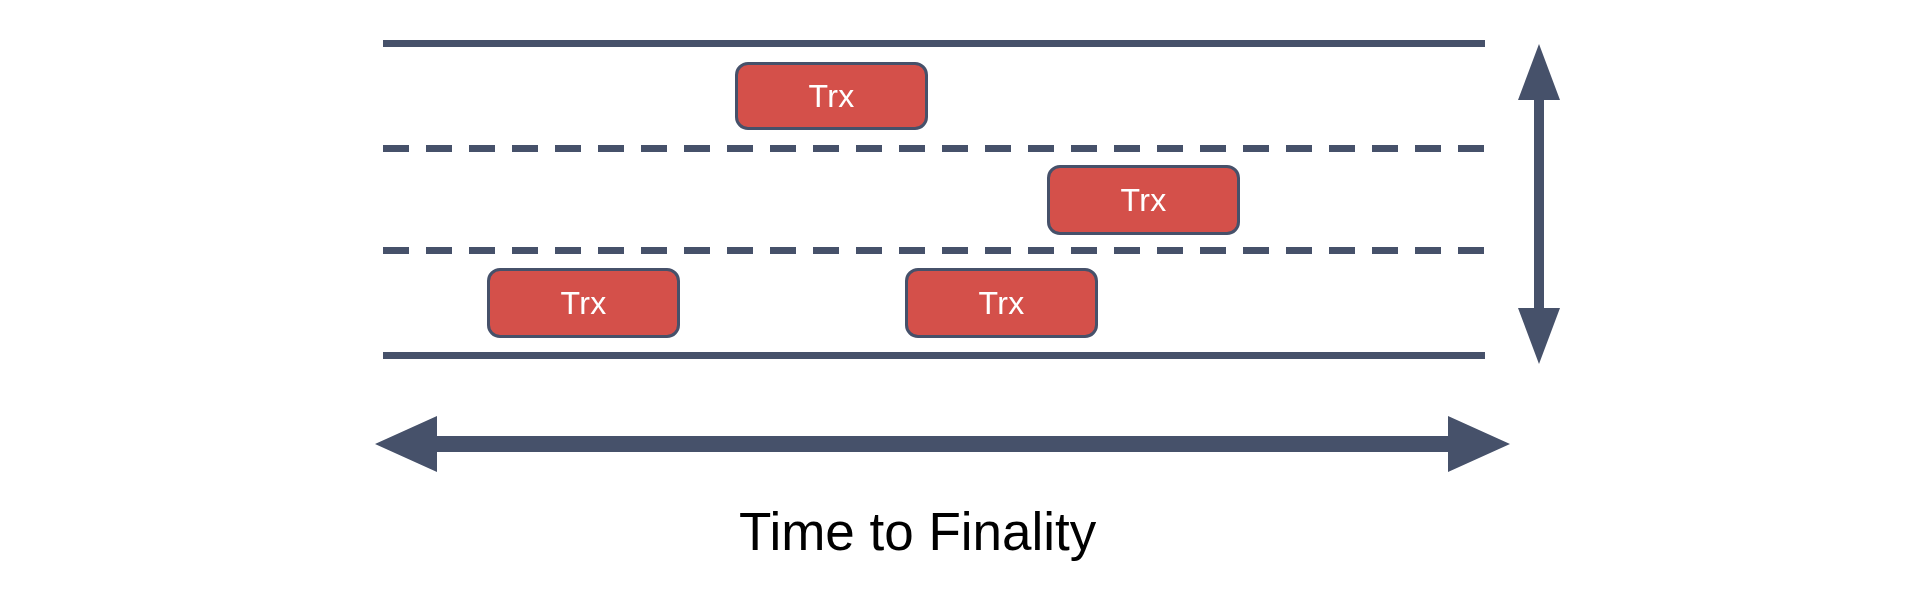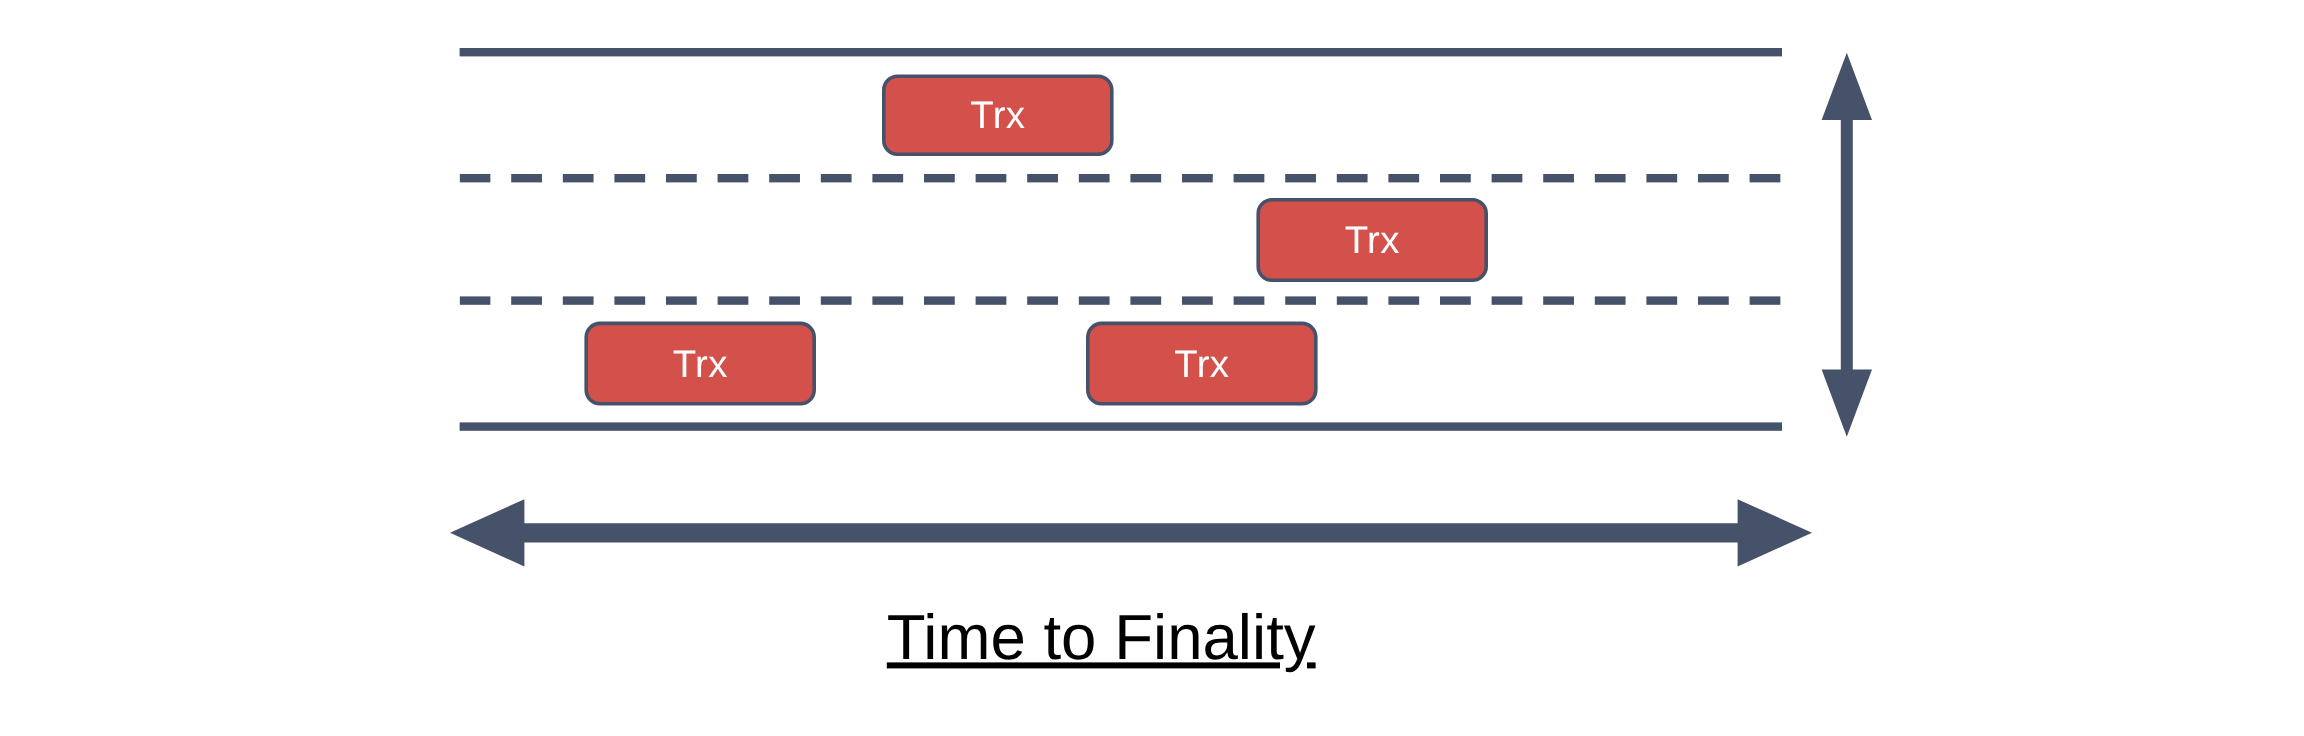--- a/index.html
+++ b/index.html
@@ -88,21 +88,20 @@
     left: 1585px;
     top: 128px;
     font-size: 53px;
     line-height: 1;
   }
   #time-to-finality-label {
     left: 739px;
     top: 505px;
     font-size: 53px;
     line-height: 1;
-    text-decoration: underline;
   }
 </style>
 </head>
 <body>
 
 <div id="diagram-root">
 
   <div class="lane-line solid-top"></div>
   <div class="lane-line dashed dashed-1"></div>
   <div class="lane-line dashed dashed-2"></div>

